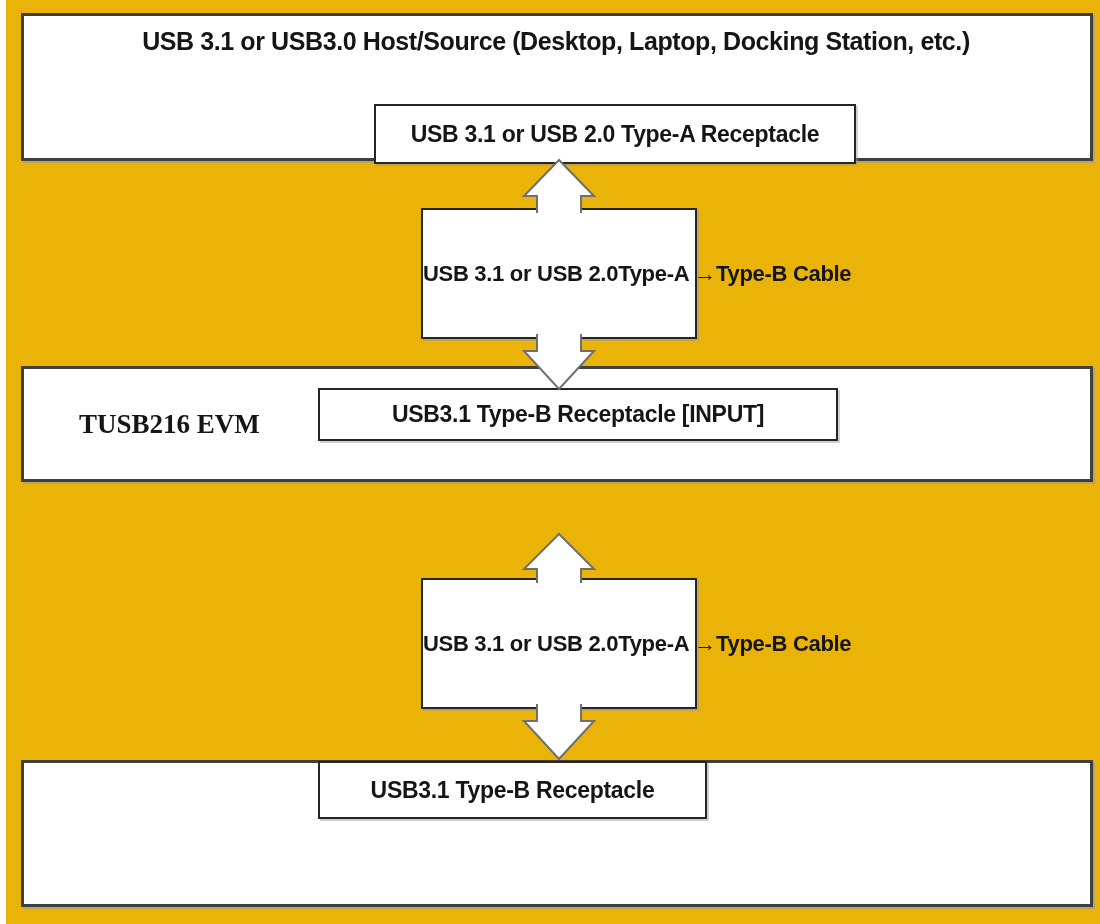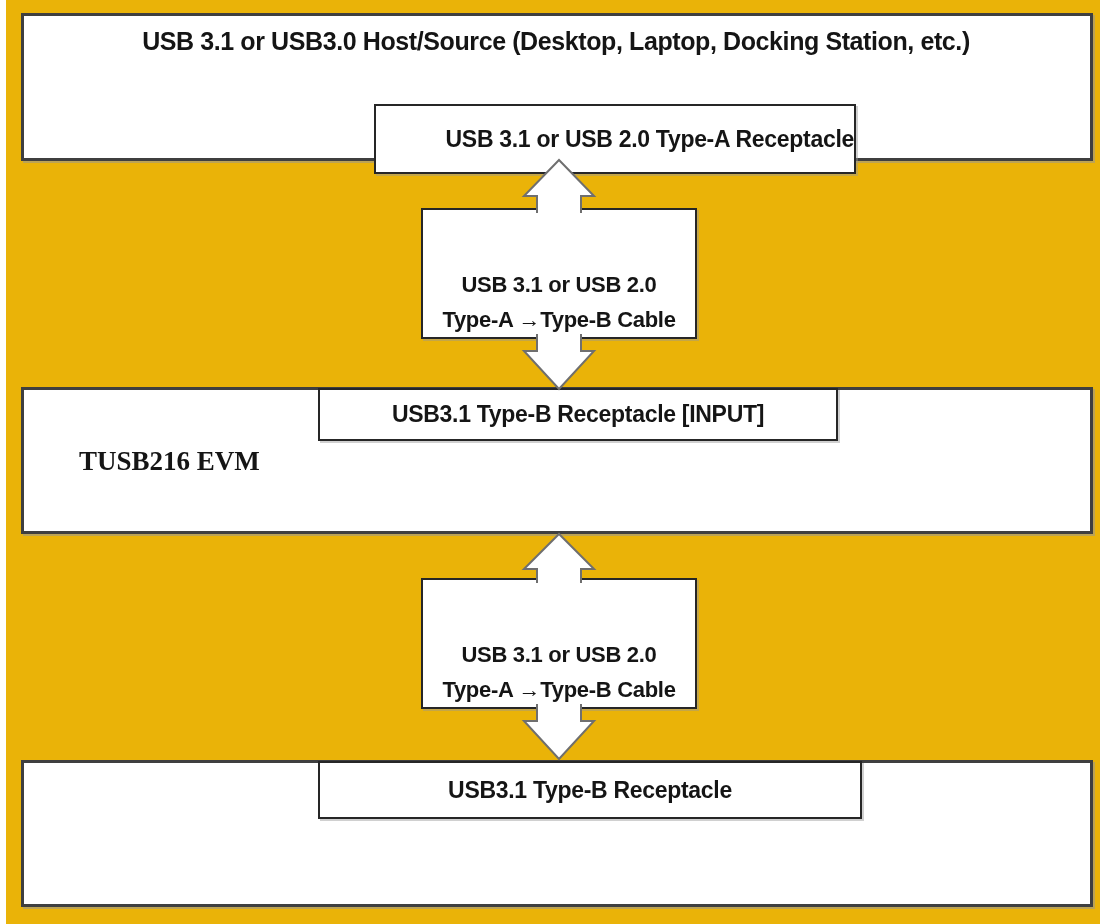--- a/index.html
+++ b/index.html
@@ -35,23 +35,23 @@
     justify-content: center;
     box-shadow: 2px 2px 0 rgba(150,150,150,0.45);
   }
   .cable-box {
     position: absolute;
     box-sizing: border-box;
     border: 2px solid var(--border-inner, #262626);
     background: #ffffff;
     z-index: 1;
     display: flex;
-    flex-direction: column;
+    flex-direction: row;
     align-items: center;
-    justify-content: flex-end;
+    justify-content: space-between;
     box-shadow: 2px 2px 0 rgba(150,150,150,0.45);
   }
   .section-title {
     position: absolute;
     left: 0;
     width: 100%;
     text-align: center;
     font-weight: bold;
     font-size: 25px;
     letter-spacing: -0.4px;
@@ -94,32 +94,32 @@
   #arrow-layer path {
     fill: #ffffff;
     stroke: var(--arrow-stroke, #6f6f6f);
     stroke-width: 2;
     stroke-linejoin: miter;
   }
 
   
   #host-box        { left: 15px;  top: 13px;  width: 1072px; height: 148px; }
   #host-title      { top: 27px; }
-  #host-receptacle { left: 368px; top: 104px; width: 482px;  height: 70px; justify-content: flex-end; }
+  #host-receptacle { left: 368px; top: 104px; width: 482px;  height: 60px; }
 
   #cable-box-1     { left: 415px; top: 208px; width: 276px;  height: 131px; }
 
-  #evm-box         { left: 15px;  top: 387px; width: 1072px; height: 147px; text-decoration: underline; }
+  #evm-box         { left: 15px;  top: 366px; width: 1072px; height: 116px; text-decoration: underline; }
   #evm-input       { left: 312px; top: 388px; width: 520px;  height: 53px; }
   #evm-output      { left: 312px; top: 479px; width: 483px;  height: 55px; }
 
   #cable-box-2     { left: 415px; top: 578px; width: 276px;  height: 131px; }
 
   #device-box        { left: 15px;  top: 760px; width: 1072px; height: 147px; }
-  #device-receptacle { left: 312px; top: 761px; width: 544px;  height: 58px; }
+  #device-receptacle { left: 312px; top: 761px; width: 389px;  height: 58px; }
   #device-title      { top: 858px; }
 </style>
 </head>
 <body>
 
 <div id="canvas">
 
   <div class="outer-box" id="host-box"></div>
   <div class="section-title" id="host-title">USB 3.1 or USB3.0 Host/Source (Desktop, Laptop, Docking Station, etc.)</div>
   <div class="inner-box" id="host-receptacle">

